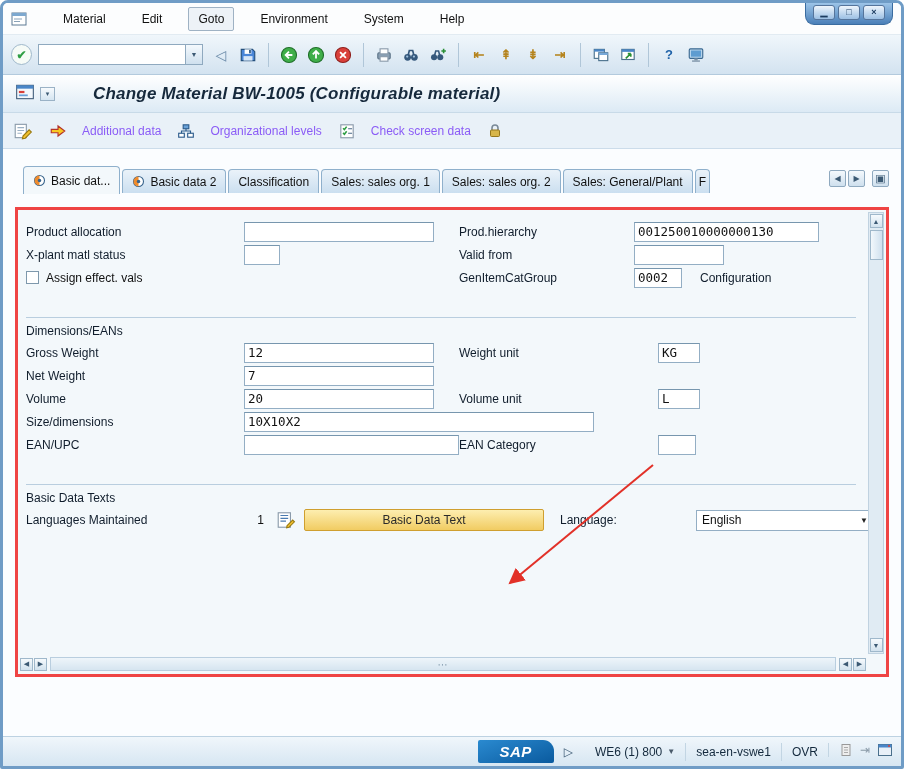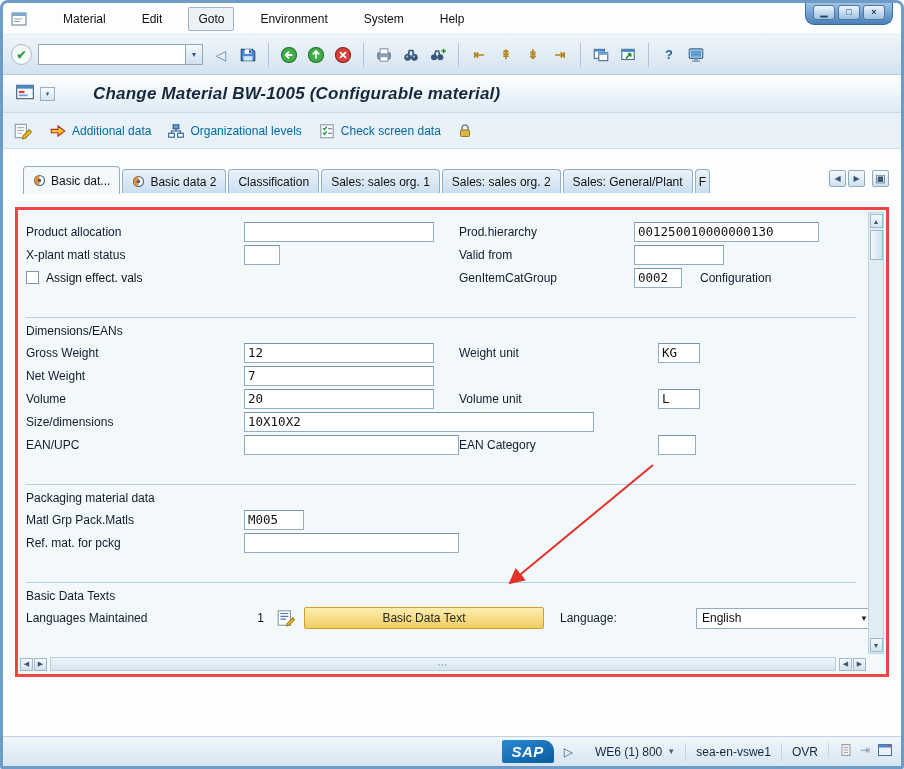--- a/index.html
+++ b/index.html
@@ -29,21 +29,21 @@
   .pg{color:#b5831c;font-weight:bold;font-size:13px}
   .helpg{color:#1f62a8;font-weight:bold;font-size:13px}
 
   
   .title-band{height:38px;display:flex;align-items:center;gap:5px;padding:0 12px;background:linear-gradient(#ffffff,#dceaf5);border-bottom:1px solid #c8dae8}
   .title-dd{width:15px;height:14px;border:1px solid #9ab2c6;background:linear-gradient(#f6fafd,#d5e5f1);font-size:7px;display:inline-flex;align-items:center;justify-content:center;color:#3c5a74}
   .screen-title{font-size:17px;font-weight:bold;font-style:italic;color:#16293c;margin-left:33px;letter-spacing:.2px}
 
   
   .app-toolbar{height:36px;display:flex;align-items:center;gap:16px;padding:0 10px;background:#e9f1f8;border-bottom:1px solid #ccdcea}
-  .app-btn{display:inline-flex;align-items:center;gap:5px;color:#0369a1;cursor:default}
+  .app-btn{display:inline-flex;align-items:center;gap:15px;color:#8b5cf6;cursor:default}
 
   
   .tabstrip{margin:16px 12px 0;display:flex;align-items:flex-end;position:relative;height:28px;padding-left:8px}
   .tab{display:inline-flex;align-items:center;gap:5px;height:24px;padding:0 9px;margin-right:2px;border:1px solid #8fb0cc;border-bottom:none;border-radius:4px 4px 0 0;background:linear-gradient(#eaf2f9,#cbdff0);white-space:nowrap;cursor:default}
   .tab.selected{height:28px;background:#f3f8fb;z-index:2;margin-bottom:-1px}
   .tab.cut{max-width:24px;overflow:hidden;padding:0 3px}
   .tabctl{position:absolute;right:0;bottom:6px;display:flex;gap:2px;align-items:center}
   .tb-sq{width:17px;height:17px;border:1px solid #8fa9bf;background:linear-gradient(#f4f9fd,#cfe0ee);display:inline-flex;align-items:center;justify-content:center;font-size:8px;color:#3c5a74;border-radius:2px}
   .tb-sq.exp{margin-left:5px;font-size:11px}
 
@@ -75,21 +75,21 @@
   .sbtn{width:13px;height:14px;background:linear-gradient(#f6fafd,#d2e2ee);border:1px solid #9fb8cb;font-size:7px;color:#3c5a74;display:flex;align-items:center;justify-content:center;flex:none}
   .vthumb{width:13px;height:30px;background:linear-gradient(90deg,#f2f8fc,#cfe0ee);border:1px solid #9fb8cb;margin-top:2px}
   .vspacer{flex:1}
   .hscroll{position:absolute;left:2px;right:20px;bottom:2px;height:16px;display:flex;align-items:center;gap:1px}
   .hscroll .sbtn{height:13px}
   .htrack{flex:1;height:14px;background:linear-gradient(#eef5fa,#d6e5f0);border:1px solid #b9cedf;display:flex;align-items:center;justify-content:center;color:#7c93a6;font-size:10px;letter-spacing:1px;margin:0 2px}
 
   
   .statusbar{position:absolute;left:0;right:0;bottom:0;height:30px;background:linear-gradient(#f0f6fb,#d6e6f2);border-top:1px solid #bdd2e2;display:flex;align-items:center;padding:0 8px}
   .sb-message{flex:1}
-  .sap-logo{width:52px;height:23px;background:linear-gradient(160deg,#2a8ad0,#0a5a9e);color:#fff;font-weight:bold;font-style:italic;font-size:15px;display:flex;align-items:center;justify-content:center;border-radius:2px 11px 2px 2px;letter-spacing:.5px}
+  .sap-logo{width:76px;height:23px;background:linear-gradient(160deg,#2a8ad0,#0a5a9e);color:#fff;font-weight:bold;font-style:italic;font-size:15px;display:flex;align-items:center;justify-content:center;border-radius:2px 11px 2px 2px;letter-spacing:.5px}
   .sb-expand{margin:0 12px 0 10px;color:#3c5a74}
   .sb-right{display:flex;align-items:flex-start}
   .sb-item{display:flex;align-items:center;gap:5px;padding:2px 10px;border-left:1px solid #c2d5e3;color:#13293d;white-space:nowrap}
   .sb-item.first{border-left:none}
   .sb-caret{font-size:8px;color:#4a5a6a}
   .sb-icons{display:flex;align-items:center;gap:7px;padding-left:10px;border-left:1px solid #c2d5e3}
   .sb-glyph{color:#8a9aa8;font-size:12px}
 
   .arrow-svg{position:absolute;left:495px;top:455px;pointer-events:none;z-index:6}
 </style>
@@ -376,31 +376,20 @@
         <div class="frow">
           <span class="lbl">EAN/UPC</span>
           <input class="inp w215" value="" style="">
           <span class="col2">
             <span class="lbl2">EAN Category</span>
             <input class="inp w38 ml24" value="" style="">
           </span>
         </div>
       </div>
 
-      <div class="group">
-        <div class="gtitle">Packaging material data</div>
-        <div class="frow">
-          <span class="lbl">Matl Grp Pack.Matls</span>
-          <input class="inp w60" value="M005" style="">
-        </div>
-        <div class="frow">
-          <span class="lbl">Ref. mat. for pckg</span>
-          <input class="inp w215" value="" style="">
-        </div>
-      </div>
 
       <div class="group">
         <div class="gtitle">Basic Data Texts</div>
         <div class="frow" style="height:24px">
           <span class="lbl">Languages Maintained</span>
           <span class="count">1</span>
           <span class="texticon-btn">
             <svg width="20" height="18" viewBox="0 0 18 16">
                 <rect x="2" y="1.5" width="11" height="13" fill="#fff" stroke="#8a9aaa"></rect>
                 <path d="M4 4 h7 M4 6.5 h7 M4 9 h5" stroke="#4a7ab0"></path>

